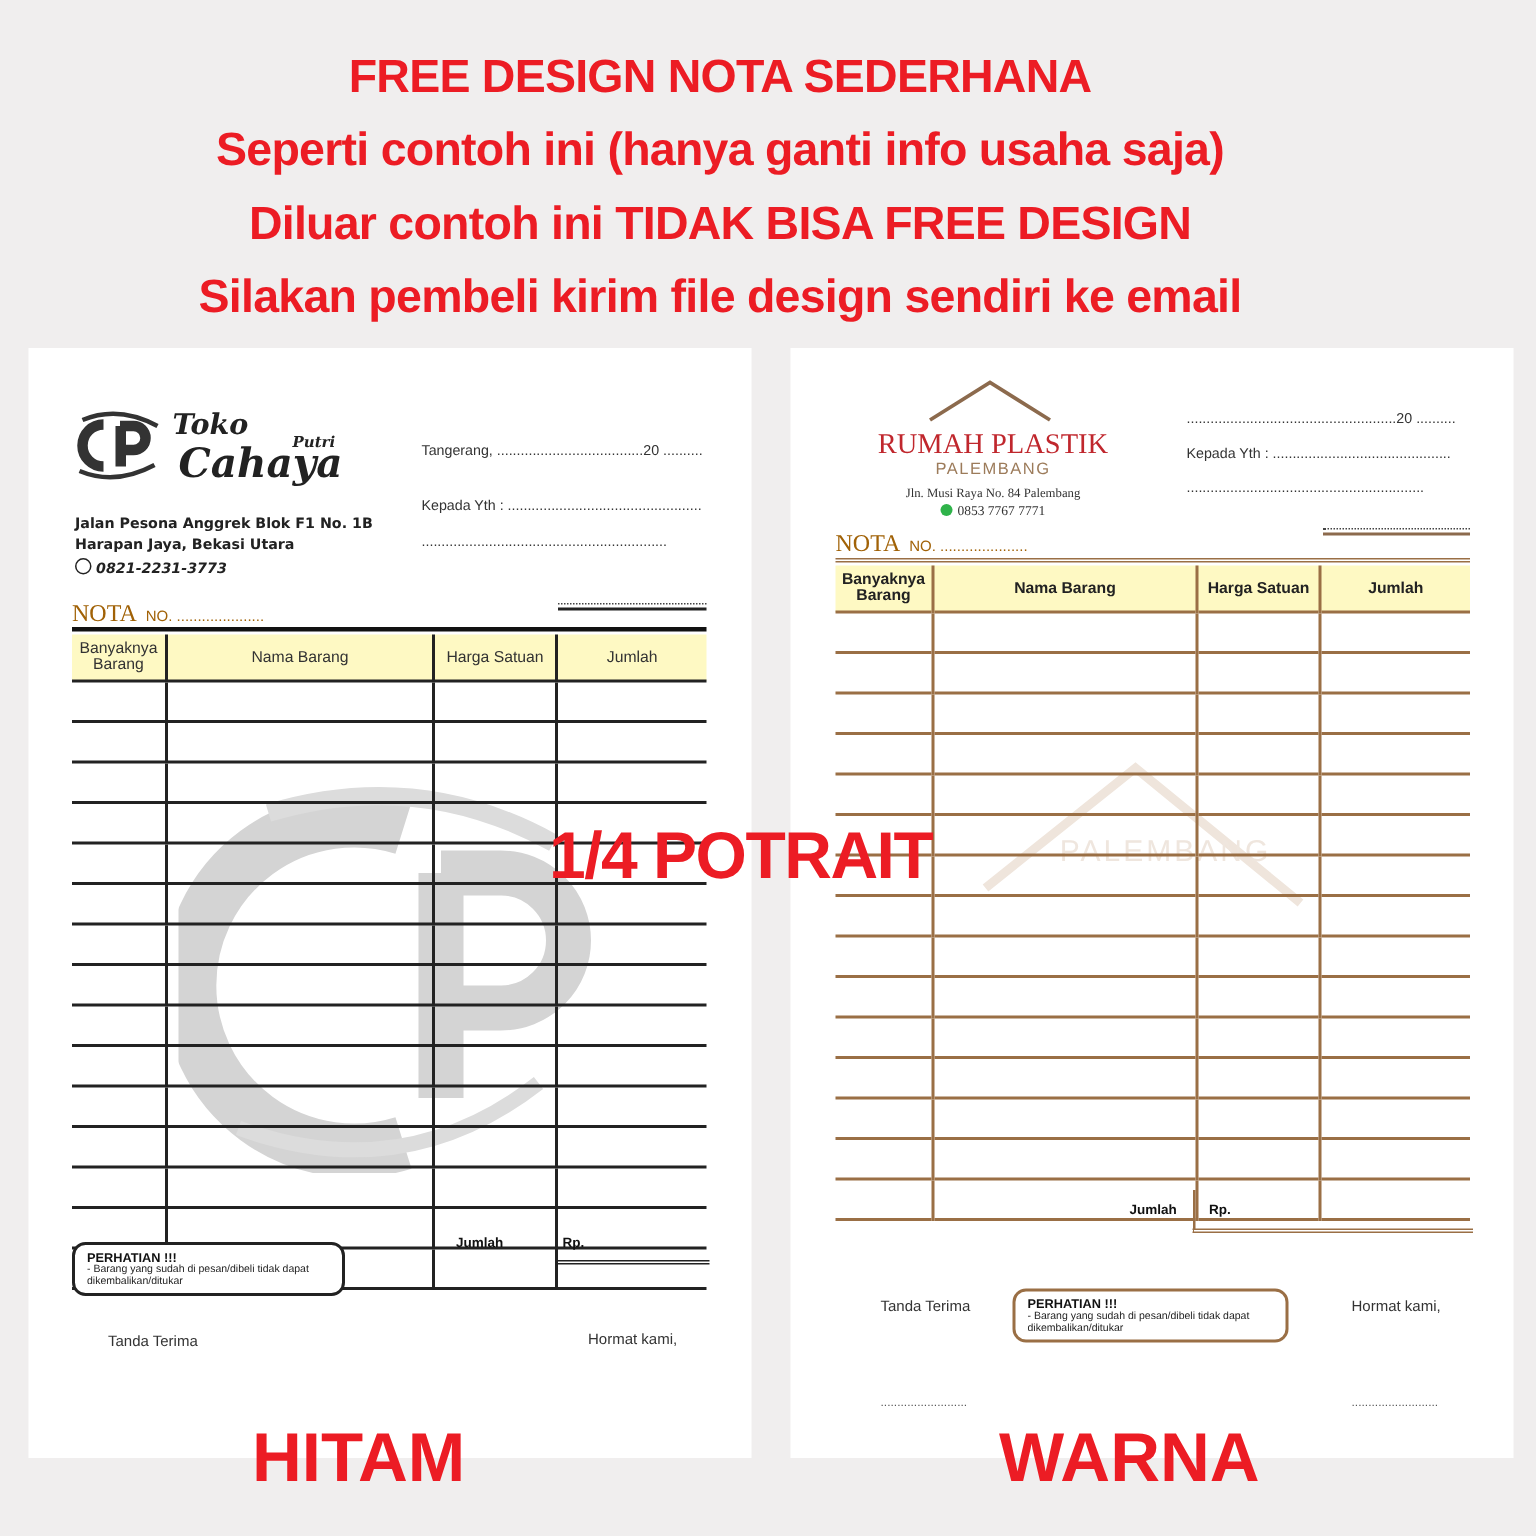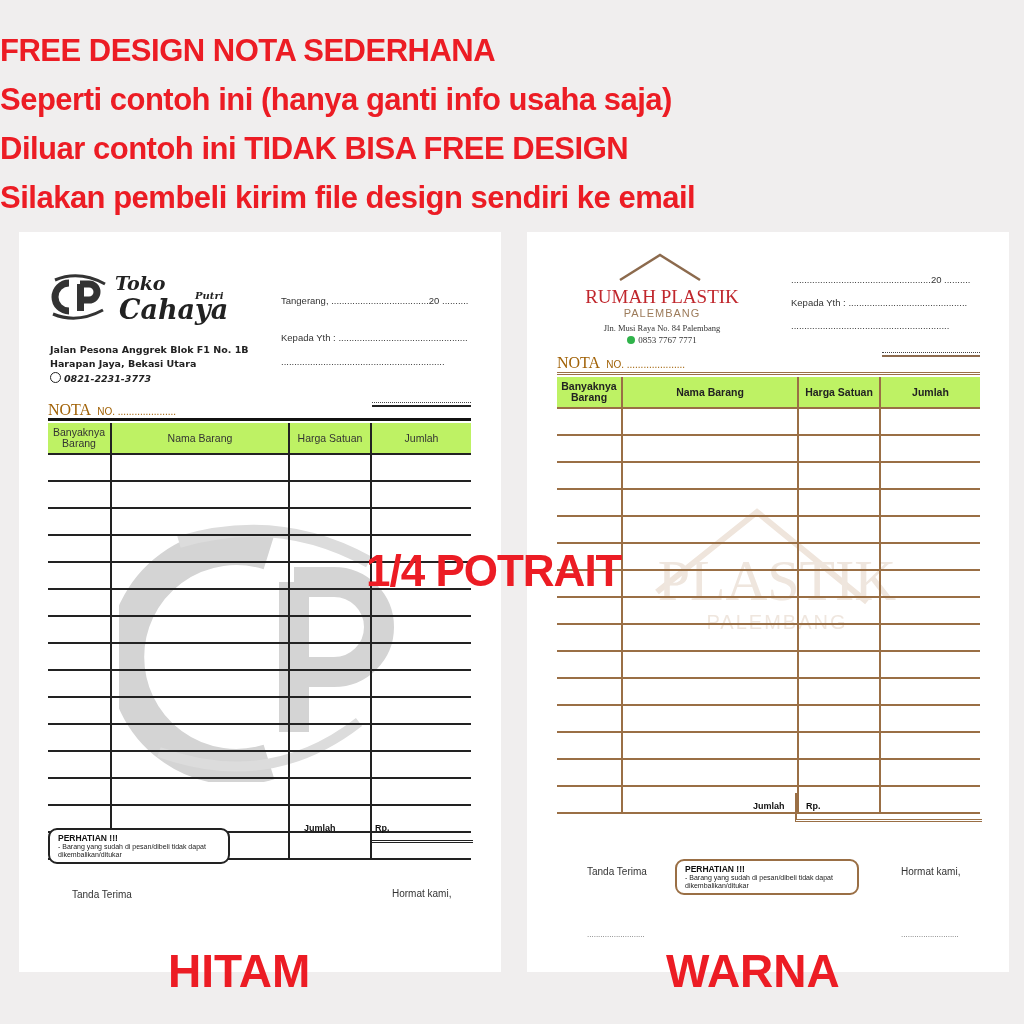--- a/index.html
+++ b/index.html
@@ -1,17 +1,17 @@
 <!DOCTYPE html>
 <html><head>
 <meta charset="utf-8">
 <style>
   html,body{margin:0;padding:0;}
   body{width:1024px;height:1024px;background:#f0eeee;position:relative;overflow:hidden;font-family:"Liberation Sans",sans-serif;}
-  .headline{position:absolute;left:0;width:960px;color:#ec1c24;font-weight:bold;font-family:"Liberation Sans",sans-serif;letter-spacing:-0.5px;}
+  .headline{position:absolute;left:0;width:960px;text-align:center;color:#ec1c24;font-weight:bold;font-family:"Liberation Sans",sans-serif;letter-spacing:-0.5px;}
   .hl1{top:33px;font-size:31px;}
   .hl2{top:82px;font-size:31px;}
   .hl3{top:131px;font-size:31px;}
   .hl4{top:180px;font-size:31px;}
 
   .paper{position:absolute;top:232px;height:740px;background:#fff;}
   .paper.left{left:19px;width:482px;}
   .paper.right{left:527px;width:482px;}
 
   .abs{position:absolute;}
@@ -21,21 +21,21 @@
   .toko-name{position:absolute;left:96px;top:40px;font-family:"DejaVu Serif",serif;font-style:italic;font-weight:bold;color:#222;}
   .toko-1{font-size:19px;position:absolute;left:0;top:0;}
   .toko-2{font-size:10px;position:absolute;left:80px;top:18px;}
   .toko-3{font-size:27px;position:absolute;left:4px;top:22px;white-space:nowrap;}
   .addr{position:absolute;left:31px;font-size:9.5px;font-weight:bold;color:#222;font-family:"DejaVu Sans",sans-serif;}
   .small-right{position:absolute;font-size:9.5px;color:#333;white-space:nowrap;}
   .nota{position:absolute;font-family:"Liberation Serif",serif;font-size:16px;color:#a16207;}
   .nota .no{font-family:"Liberation Sans",sans-serif;font-size:10px;margin-left:6px;}
 
   .tbl{position:absolute;border-collapse:collapse;}
-  .tbl th{font-weight:normal;font-size:10.5px;color:#333;background:#bef264;height:30px;line-height:11px;padding:0;}
+  .tbl th{font-weight:normal;font-size:10.5px;color:#333;background:#fef9c3;height:30px;line-height:11px;padding:0;}
   .tbl td{height:25px;padding:0;}
   .tbl.black th,.tbl.black td{border-left:2px solid #222;border-right:2px solid #222;}
   .tbl.black tr{border-bottom:2px solid #222;}
   .tbl.black th:first-child,.tbl.black td:first-child{border-left:none;}
   .tbl.black th:last-child,.tbl.black td:last-child{border-right:none;}
 
   .tbl.brown th{font-weight:bold;color:#222;}
   .tbl.brown th,.tbl.brown td{border-left:2px solid #9a6f45;border-right:2px solid #9a6f45;}
   .tbl.brown tr{border-bottom:2px solid #9a6f45;}
   .tbl.brown th:first-child,.tbl.brown td:first-child{border-left:none;}
@@ -213,21 +213,20 @@
   <div class="sig" style="left:53px;top:657px;">Tanda Terima</div>
   <div class="sig" style="left:373px;top:656px;">Hormat kami,</div>
 </div>
 
 <div class="paper right">
 
   <svg class="abs" style="left:90px;top:240px;" width="300" height="250" viewBox="0 0 300 250">
     <path d="M40 120 L140 40 L250 130" fill="none" stroke="#efe5dc" stroke-width="6"></path>
   </svg>
   <div class="abs" style="left:120px;top:322px;width:260px;text-align:center;font-family:'Liberation Serif',serif;color:#efe6de;font-size:58px;line-height:54px;">
-    <div>PLASTIK</div>
     <div style="font-family:'Liberation Sans',sans-serif;font-size:20px;line-height:28px;letter-spacing:2px;">PALEMBANG</div>
   </div>
 
   <svg class="abs" style="left:88px;top:20px;" width="90" height="30" viewBox="0 0 90 30">
     <path d="M5 28 L45 3 L85 28" fill="none" stroke="#8c6a4d" stroke-width="2.5"></path>
   </svg>
   <div class="abs" style="left:40px;top:54px;width:190px;text-align:center;font-family:'Liberation Serif',serif;font-size:19px;color:#c0272d;white-space:nowrap;">RUMAH PLASTIK</div>
   <div class="abs" style="left:40px;top:75px;width:190px;text-align:center;font-size:11px;color:#9c7b5a;letter-spacing:1px;">PALEMBANG</div>
   <div class="abs" style="left:40px;top:91px;width:190px;text-align:center;font-family:'Liberation Serif',serif;font-size:8.5px;color:#333;">Jln. Musi Raya No. 84 Palembang</div>
   <div class="abs" style="left:40px;top:103px;width:190px;text-align:center;font-family:'Liberation Serif',serif;font-size:9px;color:#333;">

